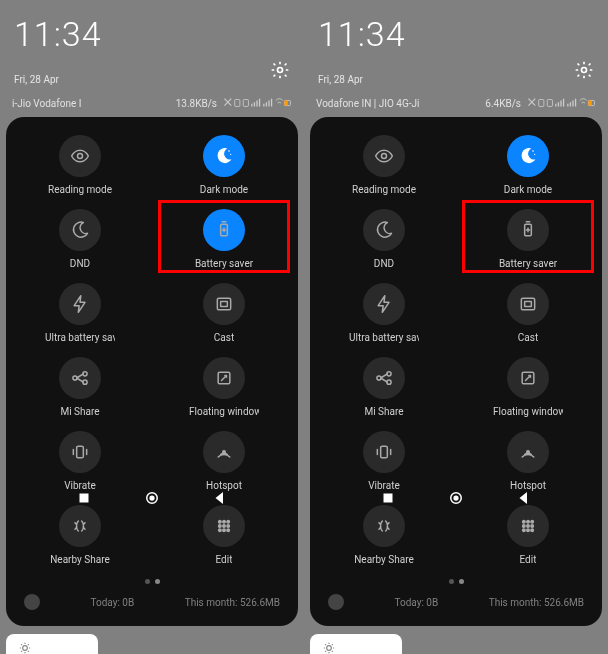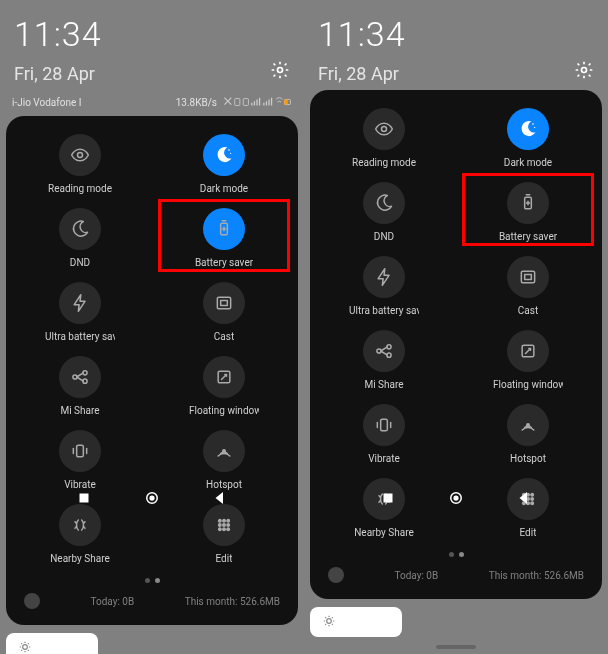--- a/index.html
+++ b/index.html
@@ -19,22 +19,22 @@
     }
     .status-area {
       padding: 14px 14px 6px 14px;
     }
     .clock {
       font-size: 34px;
       font-weight: 300;
       letter-spacing: 1px;
     }
     .date {
-      font-size: 18px;
-      margin-top: 9px;
+      font-size: 10px;
+      margin-top: 20px;
       color: #e5e5e5;
     }
     .settings-gear {
       position: absolute;
       top: 60px;
       right: 14px;
     }
     .network-row {
       display: flex;
       align-items: center;
@@ -354,20 +354,40 @@
   </div>
   <div class="panel">
     <div class="status-area">
       <div class="clock">11:34</div>
       <div class="date">Fri, 28 Apr</div>
       <div class="settings-gear"><svg width="20" height="20" viewBox="0 0 24 24" fill="none" stroke="#fff" stroke-width="2">
           <circle cx="12" cy="12" r="3"></circle>
           <path d="M12 2v3M12 19v3M4.2 4.2l2.1 2.1M17.7 17.7l2.1 2.1M2 12h3M19 12h3M4.2 19.8l2.1-2.1M17.7 6.3l2.1-2.1"></path>
         </svg></div>
     </div>
+    <div class="network-row">
+      <span class="network-left">Vodafone IN | JIO 4G-Ji</span>
+      <span class="network-right">
+        <span>6.4KB/s</span>
+        <span class="status-icons">
+          <svg width="70" height="12" viewBox="0 0 80 14">
+    <g fill="#ccc">
+      <path d="M2 2l8 8M10 2l-8 8" stroke="#ccc" stroke-width="1.3"></path>
+      <rect x="14" y="3" width="6" height="8" rx="1" fill="none" stroke="#ccc"></rect>
+      <rect x="24" y="3" width="6" height="8" rx="1" fill="none" stroke="#ccc"></rect>
+      <path d="M34 11V8M37 11V6M40 11V4M43 11V2" stroke="#ccc" stroke-width="1.5"></path>
+      <path d="M48 11V8M51 11V6M54 11V4M57 11V2" stroke="#ccc" stroke-width="1.5"></path>
+      <path d="M62 4a5 5 0 0 1 8 0M64 7a3 3 0 0 1 4 0" stroke="#ccc" fill="none"></path>
+      <rect x="72" y="4" width="7" height="6" rx="1" fill="none" stroke="#ccc"></rect>
+      <rect x="72" y="4" width="4" height="6" fill="#f90"></rect>
+    </g>
+  </svg>
+        </span>
+      </span>
+    </div>
     <div class="qs-panel">
       <div class="qs-grid">
     <div class="tile">
 
       <div class="tile-circle ">
             <svg class="icon-svg" viewBox="0 0 24 24" stroke="#aaa" stroke-width="1.8" fill="none" stroke-linecap="round" stroke-linejoin="round">
               <path d="M2 12s3.5-7 10-7 10 7 10 7-3.5 7-10 7-10-7-10-7z"></path>
               <circle cx="12" cy="12" r="3"></circle>
             </svg>
           </div>

